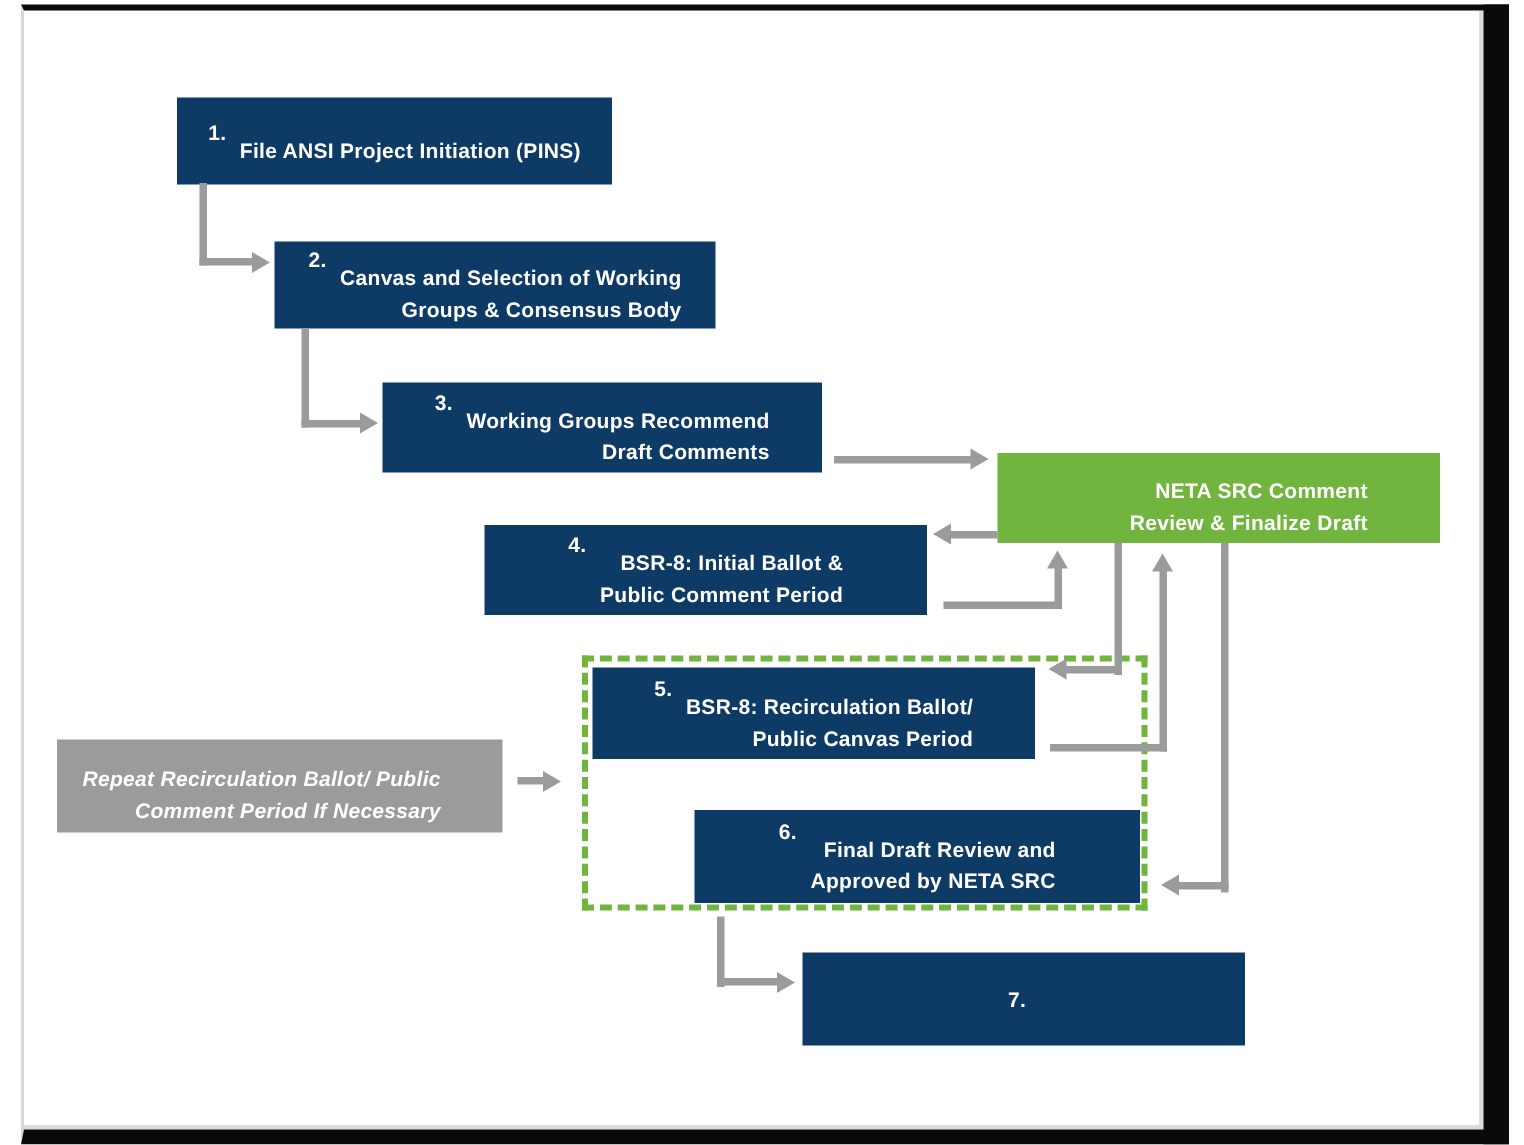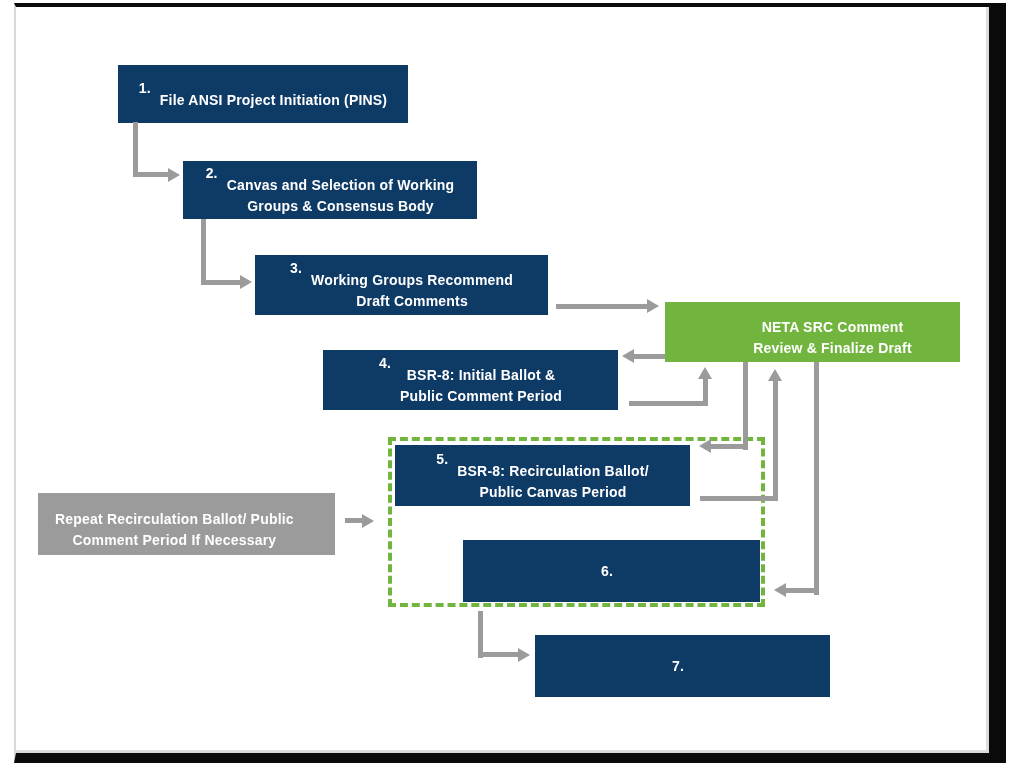--- a/index.html
+++ b/index.html
@@ -26,24 +26,24 @@
   }
 
   
   .node{
     position:absolute;display:flex;align-items:center;justify-content:center;
     color:#fff;font-weight:bold;font-size:14px;line-height:21px;letter-spacing:.2px;
     z-index:3;
   }
   .node.navy{background:var(--navy);}
   .node.green{background:var(--green);padding-left:40px;}
-  .node.gray{background:var(--gray);justify-content:flex-start;padding:0 8px 0 17px;}
+  .node.gray{background:var(--gray);justify-content:flex-start;padding:0 8px 0 17px;font-style:italic;}
   .node-inner{display:flex;align-items:flex-start;}
   .num{white-space:pre;margin-right:9px;}
-  .txt{white-space:pre-line;text-align:center;margin-top:12px;}
+  .txt{white-space:pre-line;text-align:right;margin-top:12px;}
 
   
   .loop-border{
     position:absolute;left:388px;top:437px;width:377px;height:170px;
     border:4px dashed var(--green);z-index:1;background:transparent;
   }
 
   
   .ln{position:absolute;background:var(--gray);z-index:4;}
   .ah{position:absolute;width:0;height:0;z-index:4;}
@@ -108,20 +108,22 @@
   <div class="node gray" style="left:38px;top:493px;width:297px;height:62px;">
     <div class="node-inner">
       <span class="txt">Repeat Recirculation Ballot/ Public
 Comment Period If Necessary</span>
     </div>
   </div>
 
   <div class="node navy" style="left:463px;top:540px;width:297px;height:62px;">
     <div class="node-inner">
       <span class="num">6.</span>
+      <span class="txt">Final Draft Review and
+Approved by NETA SRC</span>
     </div>
   </div>
 
   <div class="node navy" style="left:535px;top:635px;width:295px;height:62px;">
     <div class="node-inner">
       <span class="num">7.</span>
     </div>
   </div>
 
   <div>

